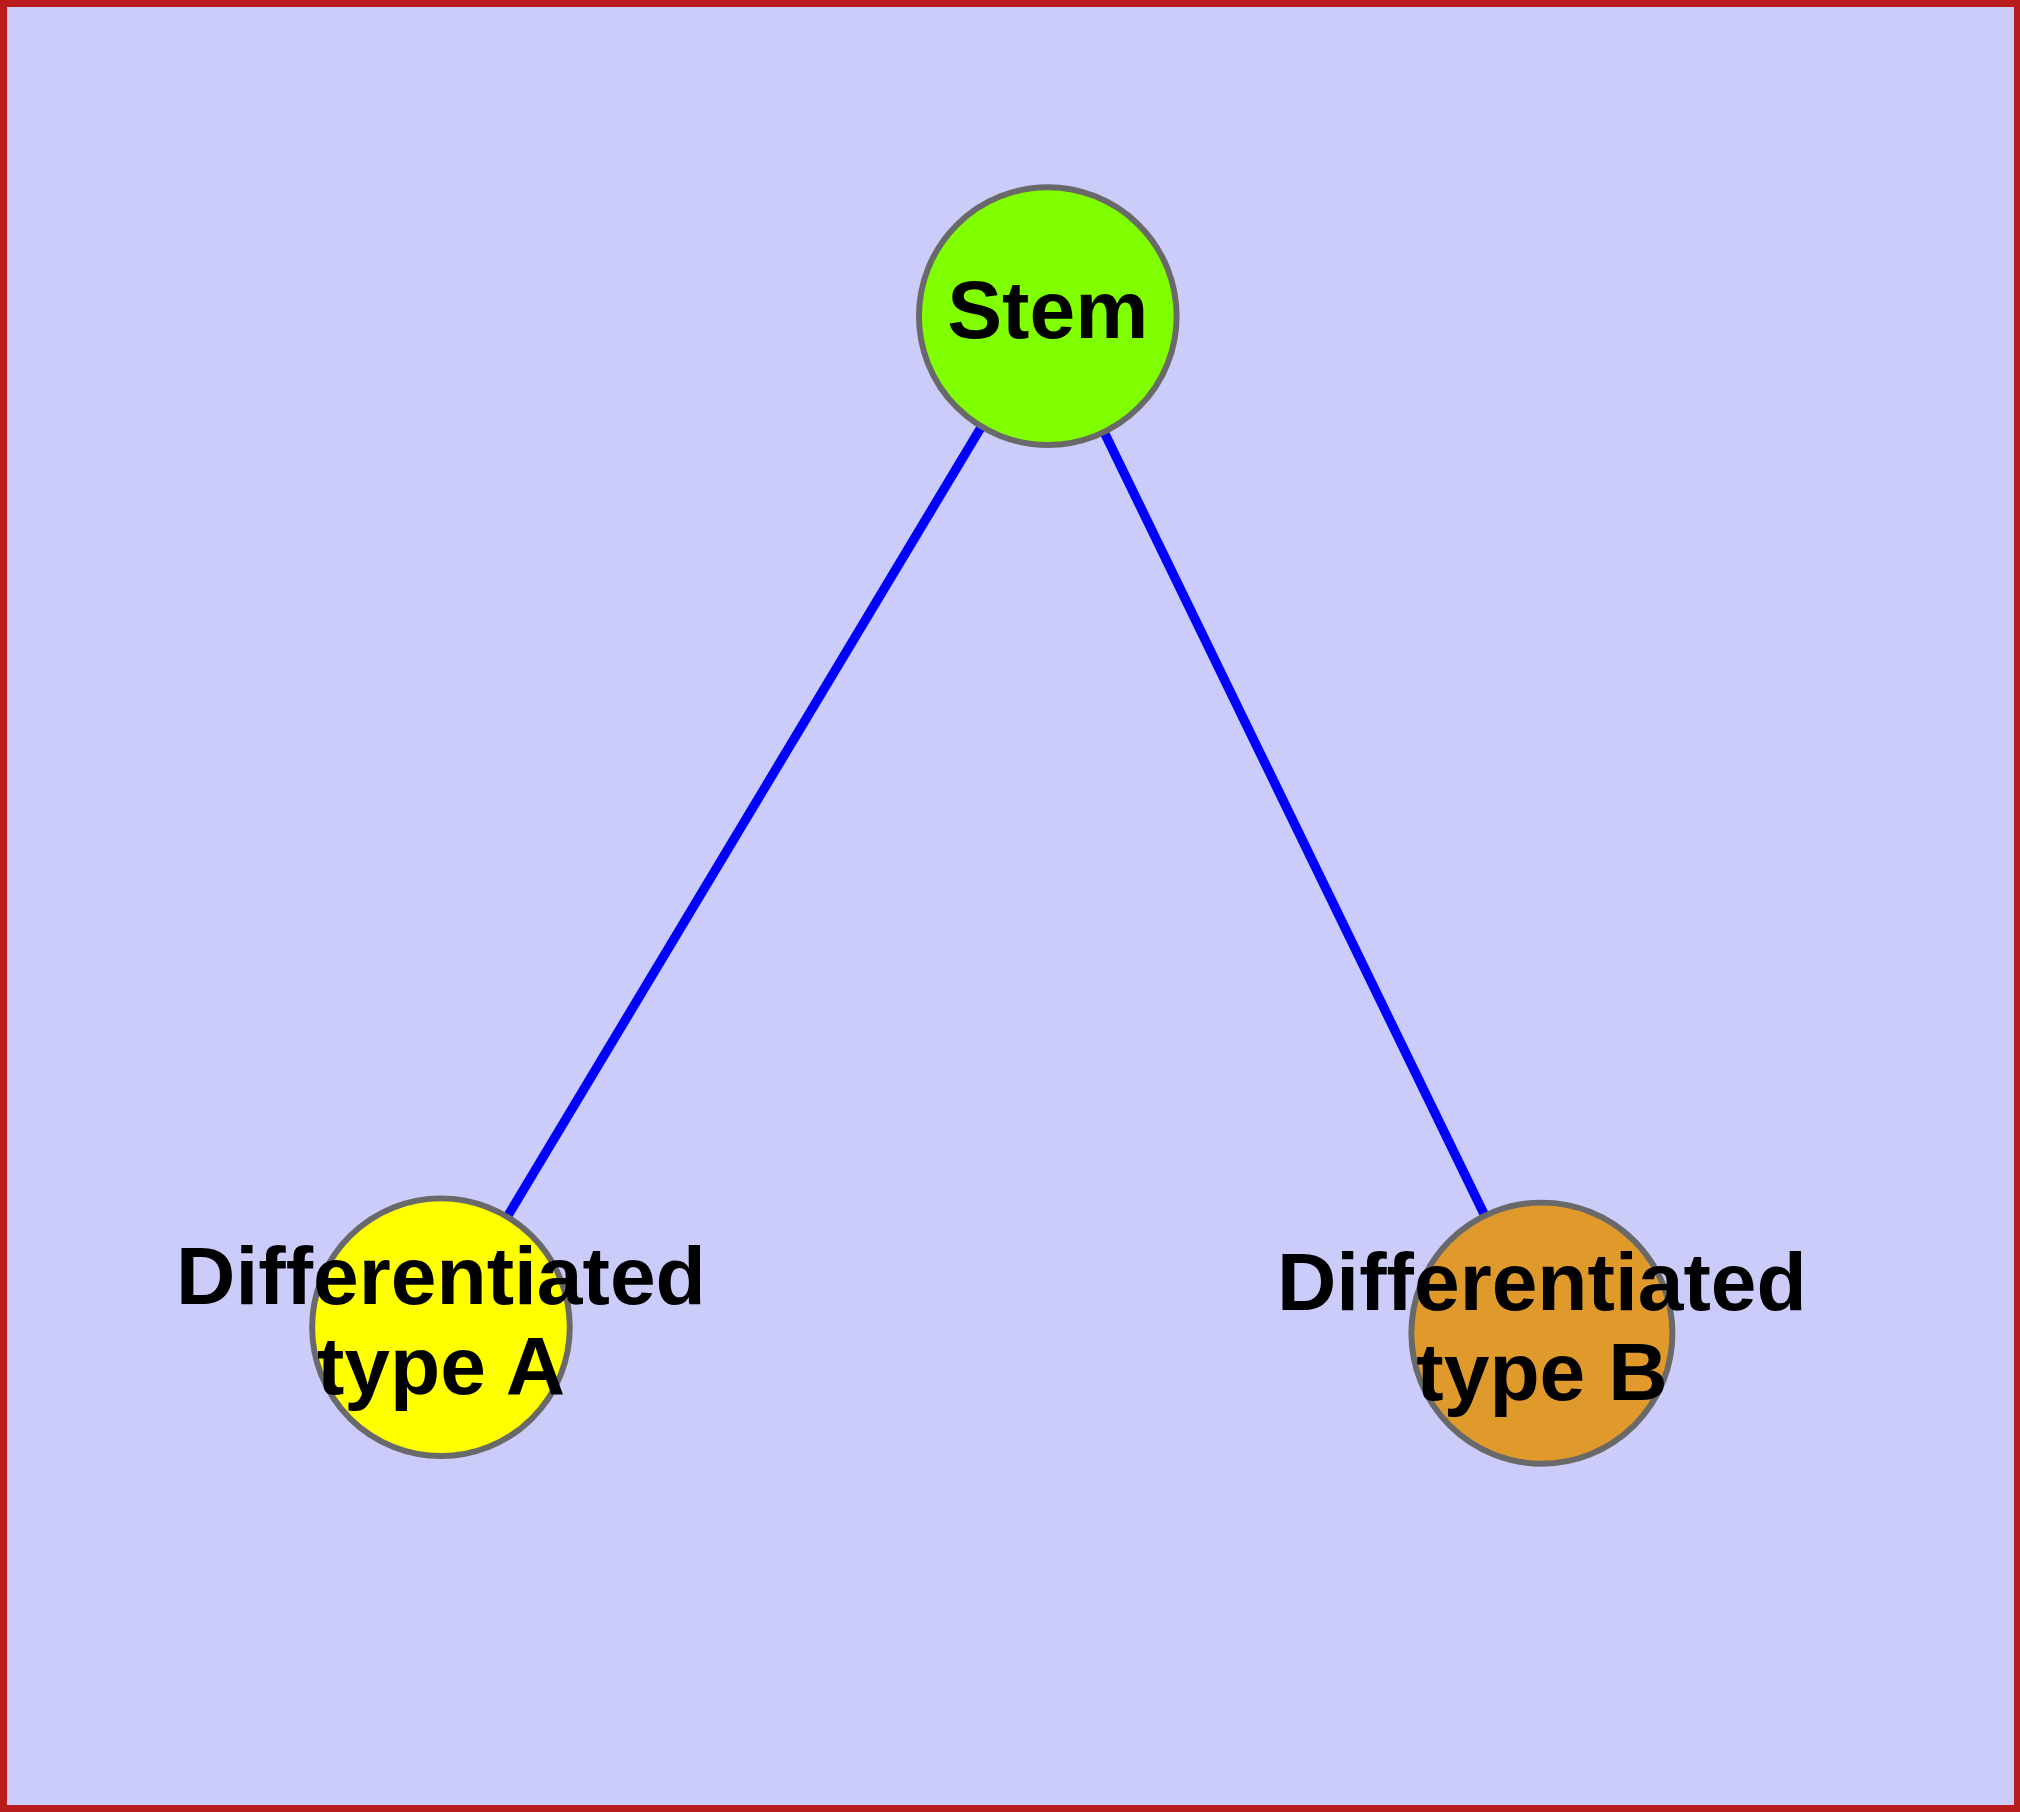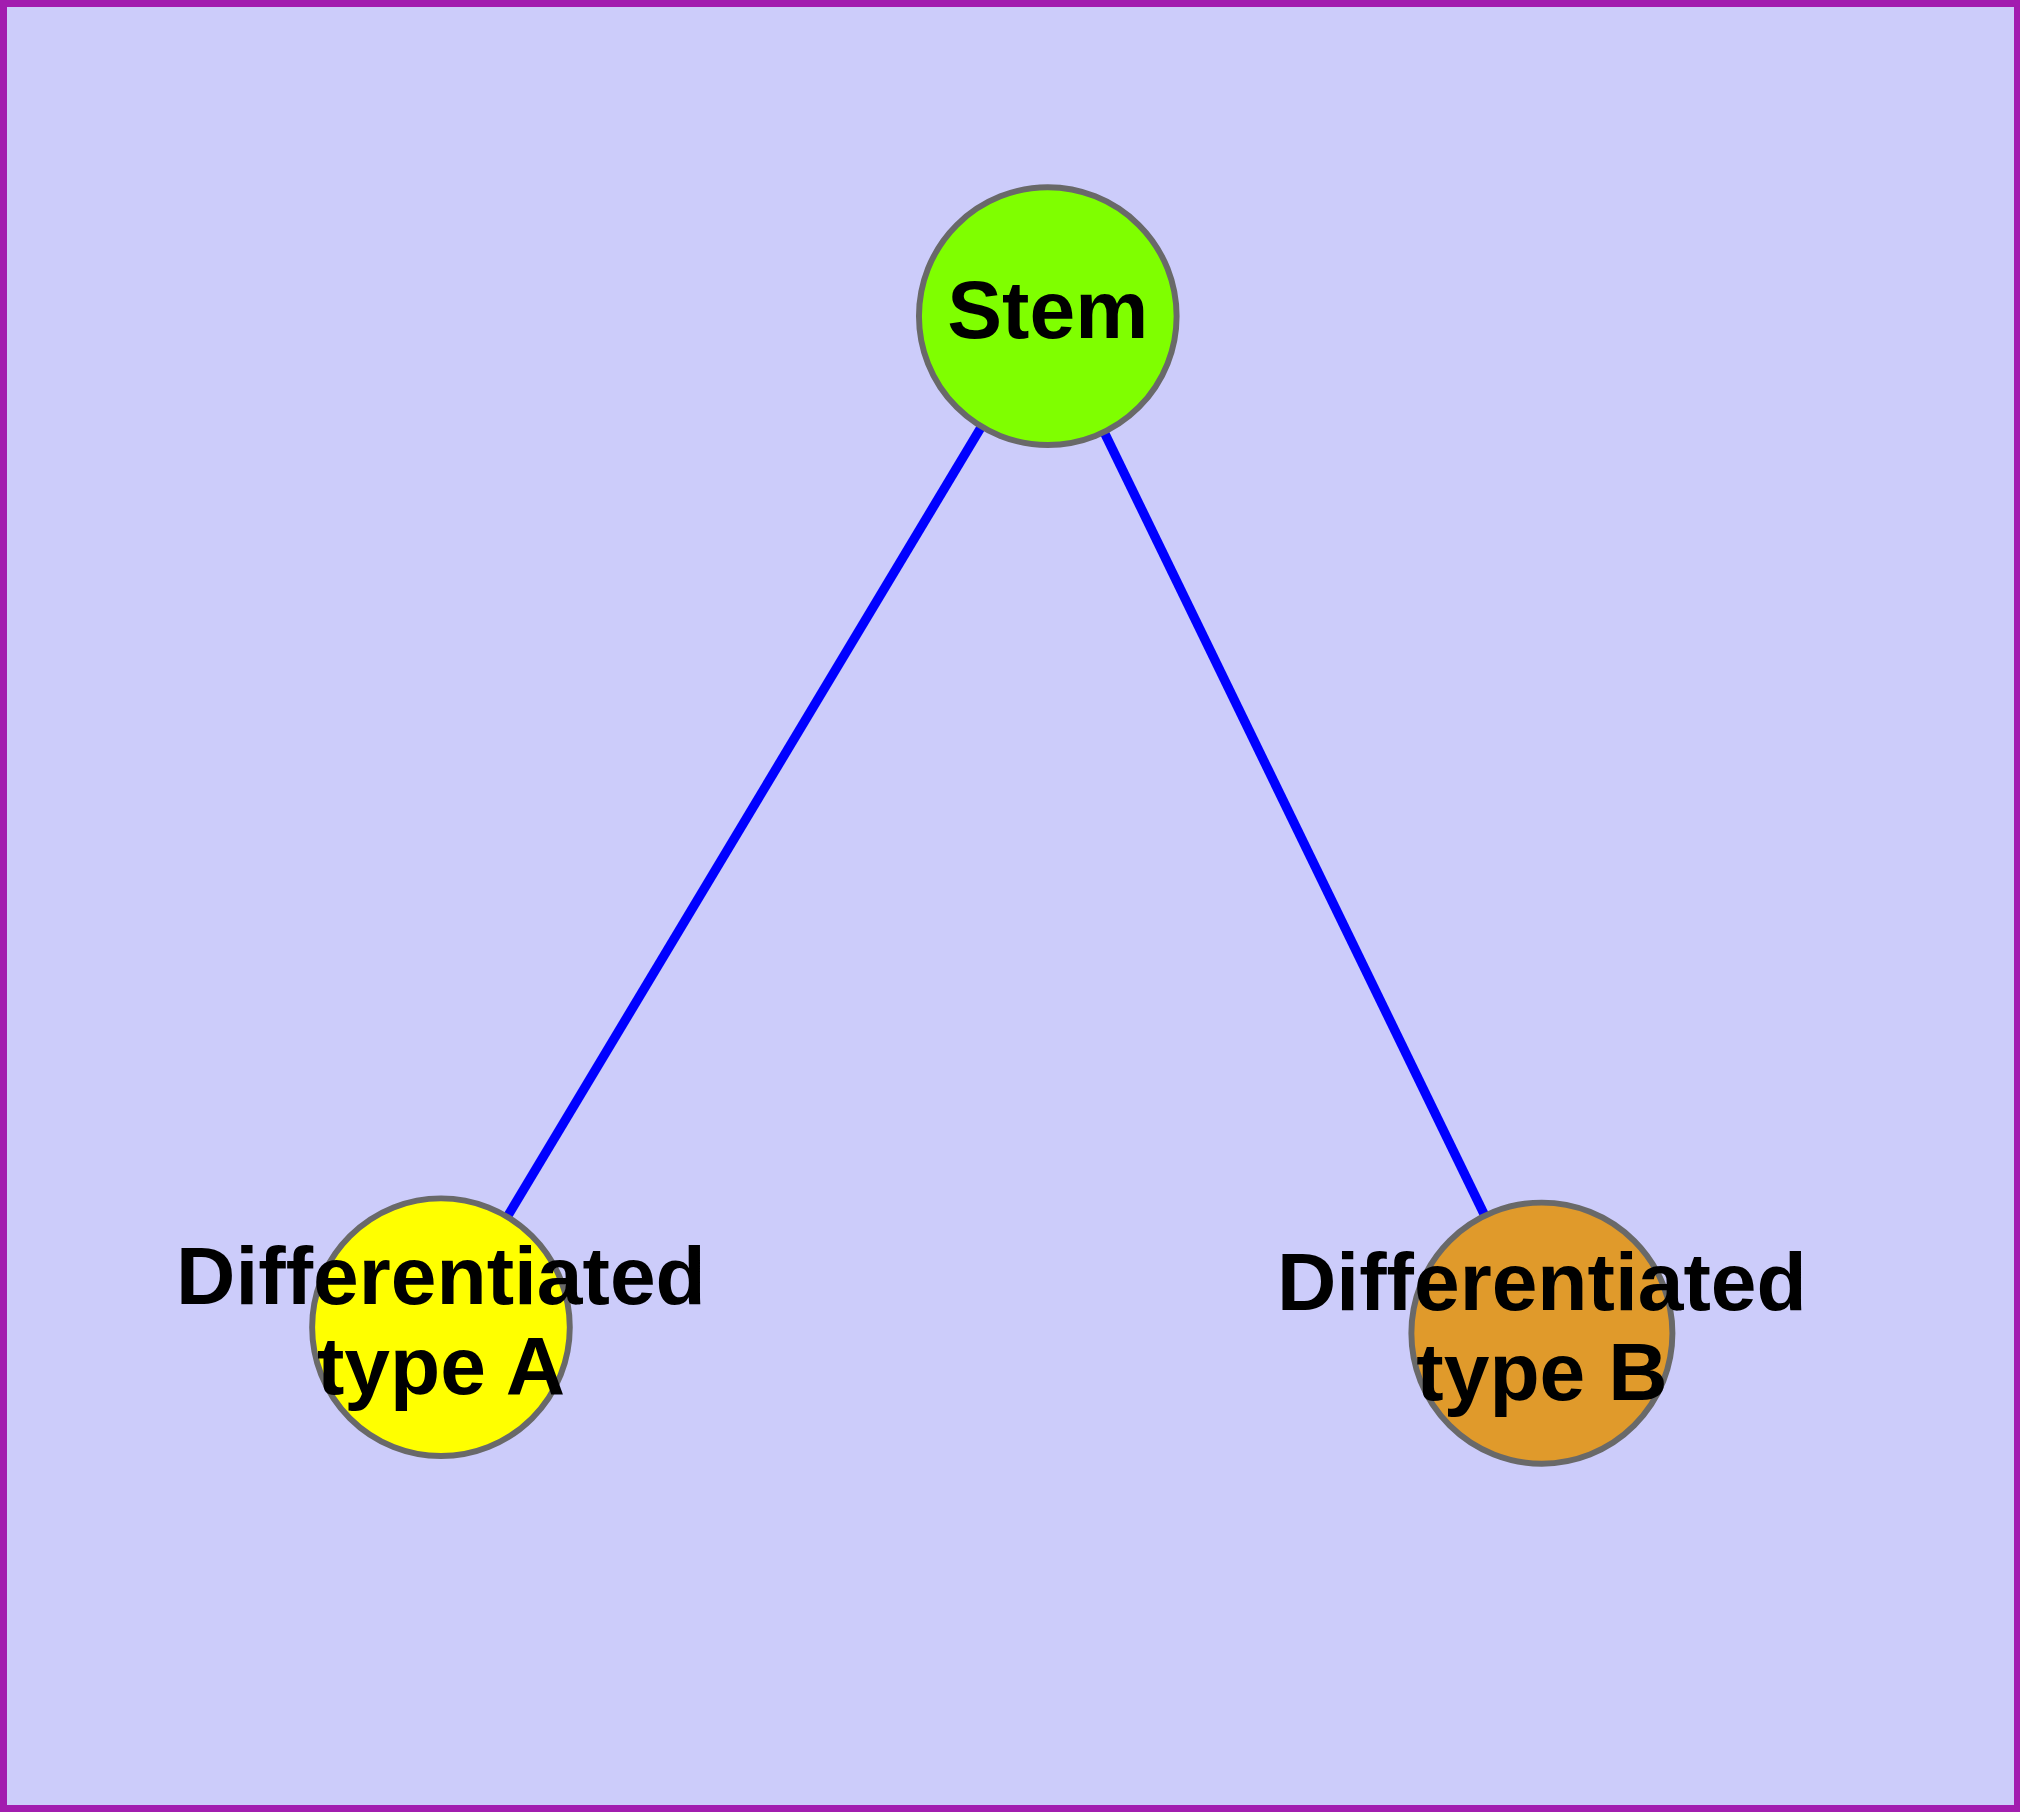--- a/index.html
+++ b/index.html
@@ -5,21 +5,21 @@
 <style>
   html, body {
     margin: 0;
     padding: 0;
     background: #ffffff;
   }
   #canvas {
     position: relative;
     width: 2021px;
     height: 1812px;
-    background: #a21caf;
+    background: #b91c1c;
     overflow: hidden;
     font-family: "Liberation Sans", sans-serif;
   }
   #plot-area {
     position: absolute;
     left: 6.8px;
     top: 6.8px;
     width: 2007px;
     height: 1798px;
     background: #ccccfa;

